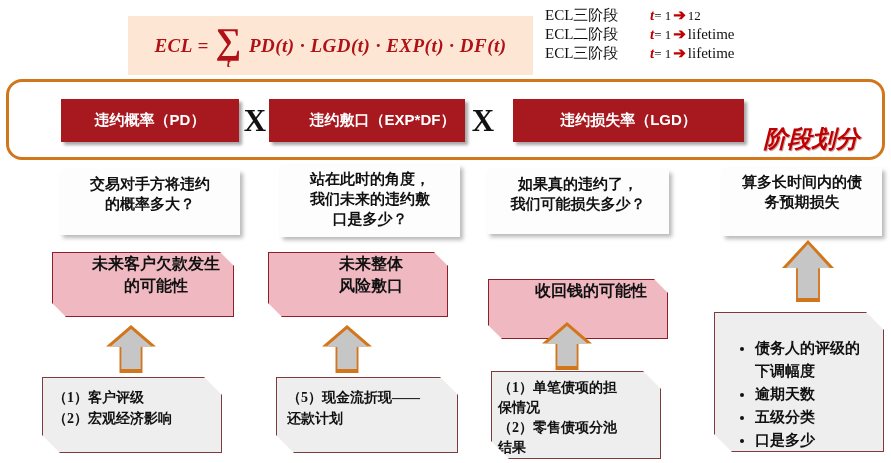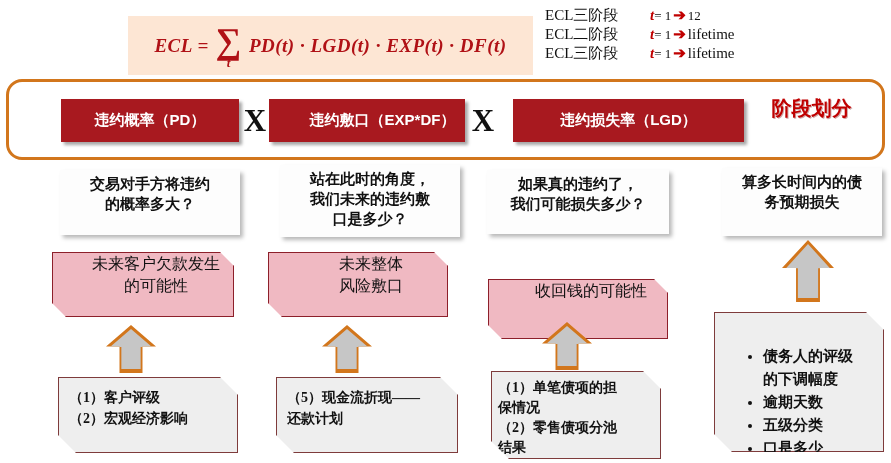--- a/index.html
+++ b/index.html
@@ -53,42 +53,42 @@
   #red-box-pd   {left:61px; top:99px; width:178px;height:43px;}
   #red-box-exp  {left:269px;top:99px; width:196px;height:43px;padding-left:31px;}
   #red-box-lgd  {left:513px;top:99px; width:231px;height:43px;}
   .times-op{
     position:absolute;color:#111;font-weight:bold;font-size:31px;
     font-family:"Liberation Serif","DejaVu Serif",serif;line-height:43px;
   }
   #times-1{left:241px;top:99px;width:28px;text-align:center;}
   #times-2{left:468px;top:99px;width:30px;text-align:center;}
   #stage-division-label{
-    left:749px;top:87px;width:125px;height:43px;
-    display:flex;align-items:center;justify-content:center;
-    color:#c00000;font-weight:bold;font-size:20px;
+    left:749px;top:117px;width:125px;height:43px;
+    display:flex;align-items:center;justify-content:center;
+    color:#c00000;font-weight:bold;font-style:italic;font-size:24px;
     text-shadow:1px 1px 0 rgba(120,0,0,.35);white-space:nowrap;
   }
 
   
   .q-box{
     background:#fdfdfd;color:#111;font-weight:bold;font-size:15px;
     line-height:20px;text-align:center;
     display:flex;align-items:center;justify-content:center;
     box-shadow:3px 3px 4px rgba(0,0,0,.28);
     padding:4px 6px;
   }
   #q-box-pd {left:60px; top:170px;width:180px;height:65px;}
   #q-box-exp{left:280px;top:165px;width:180px;height:72px;}
   #q-box-lgd{left:487px;top:170px;width:182px;height:64px;}
   #q-box-ecl{left:722px;top:168px;width:160px;height:68px;}
 
   
   .pink-box{
-    background:#f0b9c2;color:#111;font-weight:normal;font-size:16px;
+    background:#f0b9c2;color:#111;font-weight:bold;font-size:16px;
     line-height:22px;text-align:center;
     display:flex;align-items:center;justify-content:center;
     border:1px solid #8d1f2a;
     clip-path:polygon(0 0, calc(100% - 14px) 0, 100% 14px, 100% 100%, 14px 100%, 0 calc(100% - 14px));
     box-shadow:3px 3px 4px rgba(0,0,0,.3);
     padding-left:26px;
   }
   #pink-box-pd {left:52px; top:252px;width:182px;height:65px;}
   #pink-box-exp{left:268px;top:252px;width:180px;height:65px;}
   #pink-box-lgd{left:488px;top:255px;width:180px;height:60px;margin-top:24px;}
@@ -110,28 +110,28 @@
 
   
   .detail-box{
     background:#eeeeee;color:#111;font-weight:bold;font-size:14px;
     line-height:21px;border:1px solid #7e3b3b;
     clip-path:polygon(0 0, calc(100% - 18px) 0, 100% 18px, 100% 100%, 18px 100%, 0 calc(100% - 18px));
     padding:9px 10px;
     font-family:"Liberation Serif","DejaVu Serif",serif;
     box-shadow:2px 2px 3px rgba(0,0,0,.22);
   }
-  #detail-box-pd {left:58px; top:377px;width:180px;height:76px;}
+  #detail-box-pd {left:42px; top:377px;width:180px;height:76px;}
   #detail-box-exp{left:276px;top:377px;width:182px;height:76px;}
   #detail-box-lgd{left:491px;top:371px;width:170px;height:88px;font-size:14px;line-height:20px;padding:6px 6px;}
   #detail-box-ecl{
     left:714px;top:312px;width:170px;height:140px;
     padding:16px 10px 10px 14px;font-size:15px;line-height:23px;
   }
-  #detail-box-ecl ul{margin:16px;padding-left:18px;list-style:disc;}
+  #detail-box-ecl ul{margin:8px;padding-left:18px;list-style:disc;}
   #detail-box-ecl li{margin:0;}
   .dl{display:block;white-space:pre-wrap;}
 </style>
 </head>
 <body>
 
 <div class="abs" id="formula-banner">
   <div class="ftext">
     <span>ECL =</span>
     <span class="sigma-wrap">

